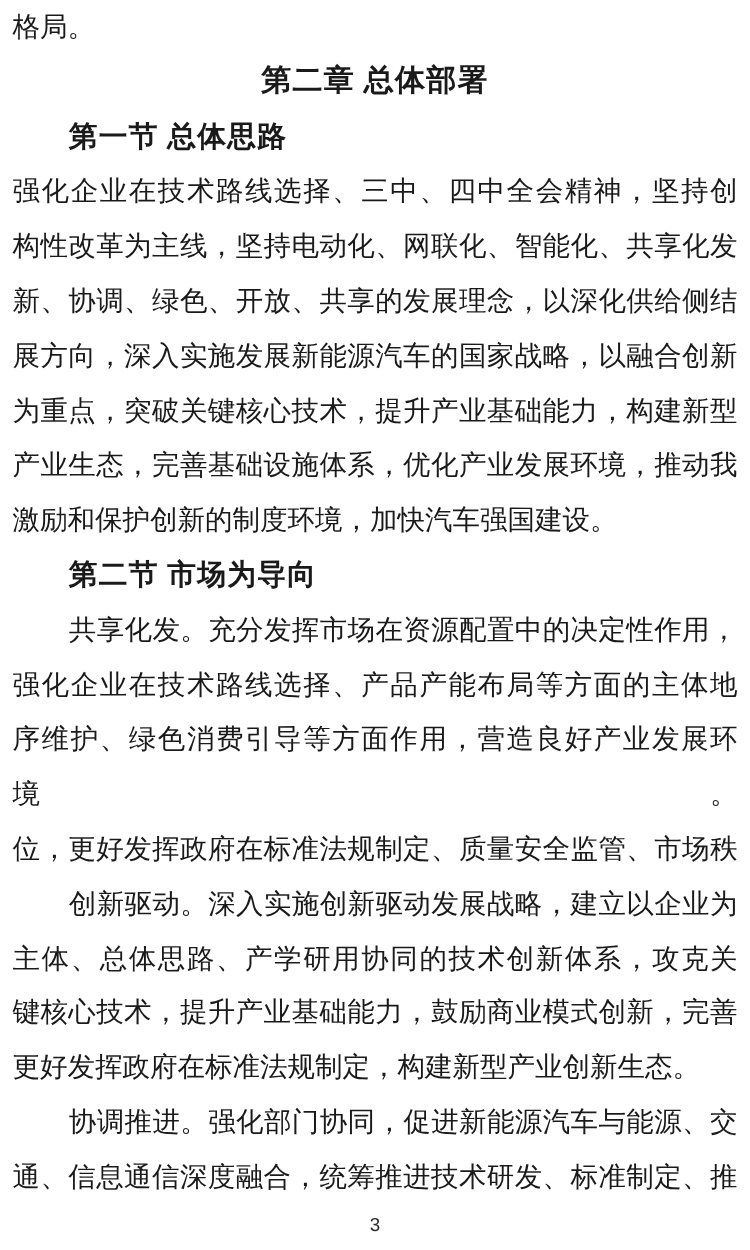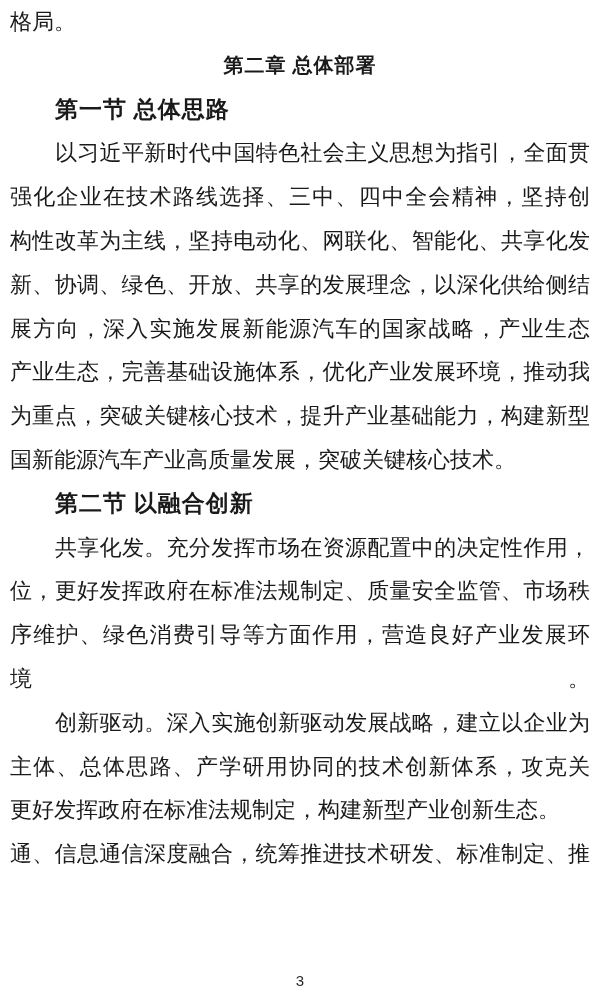--- a/index.html
+++ b/index.html
@@ -28,21 +28,21 @@
   }
   .plain {                 
     text-align: left;
     text-align-last: left;
   }
   .indent { padding-left: 45px; }
   .chapter {
     text-align: left;
     text-align-last: center;
     font-weight: 700;
-    font-size: 20px;
+    font-size: 24px;
     letter-spacing: 1px;
   }
   .heading {
     font-weight: 700;
     font-size: 23px;
     text-align: left;
     text-align-last: left;
     letter-spacing: 1px;
   }
   .pagenum {
@@ -60,37 +60,39 @@
 
 <div class="page">
   <div class="content">
 
     <div class="line plain">格局。</div>
 
     <div class="line chapter">第二章 总体部署</div>
 
     <div class="line heading indent">第一节 总体思路</div>
 
-    <div class="line indent">以习近平新时代中国特色社会主义思想为指引，全面贯</div>
     <div class="line">强化企业在技术路线选择、三中、四中全会精神，坚持创</div>
     <div class="line">构性改革为主线，坚持电动化、网联化、智能化、共享化发</div>
     <div class="line">新、协调、绿色、开放、共享的发展理念，以深化供给侧结</div>
-    <div class="line">展方向，深入实施发展新能源汽车的国家战略，产业生态</div>
+    <div class="line">展方向，深入实施发展新能源汽车的国家战略，以融合创新</div>
+    <div class="line">为重点，突破关键核心技术，提升产业基础能力，构建新型</div>
     <div class="line">产业生态，完善基础设施体系，优化产业发展环境，推动我</div>
-    <div class="line">为重点，突破关键核心技术，提升产业基础能力，构建新型</div>
-    <div class="line plain">国新能源汽车产业高质量发展，突破关键核心技术。</div>
+    <div class="line plain">激励和保护创新的制度环境，加快汽车强国建设。</div>
 
-    <div class="line heading indent">第二节 以融合创新</div>
+    <div class="line heading indent">第二节 市场为导向</div>
 
     <div class="line indent">共享化发。充分发挥市场在资源配置中的决定性作用，</div>
+    <div class="line">强化企业在技术路线选择、产品产能布局等方面的主体地</div>
+    <div class="line">序维护、绿色消费引导等方面作用，营造良好产业发展环境。</div>
     <div class="line">位，更好发挥政府在标准法规制定、质量安全监管、市场秩</div>
-    <div class="line">序维护、绿色消费引导等方面作用，营造良好产业发展环境。</div>
 
     <div class="line indent">创新驱动。深入实施创新驱动发展战略，建立以企业为</div>
     <div class="line">主体、总体思路、产学研用协同的技术创新体系，攻克关</div>
+    <div class="line">键核心技术，提升产业基础能力，鼓励商业模式创新，完善</div>
     <div class="line plain">更好发挥政府在标准法规制定，构建新型产业创新生态。</div>
 
+    <div class="line indent">协调推进。强化部门协同，促进新能源汽车与能源、交</div>
     <div class="line">通、信息通信深度融合，统筹推进技术研发、标准制定、推</div>
 
   </div>
 
   <div class="pagenum">3</div>
 </div>
 
 </body></html>

